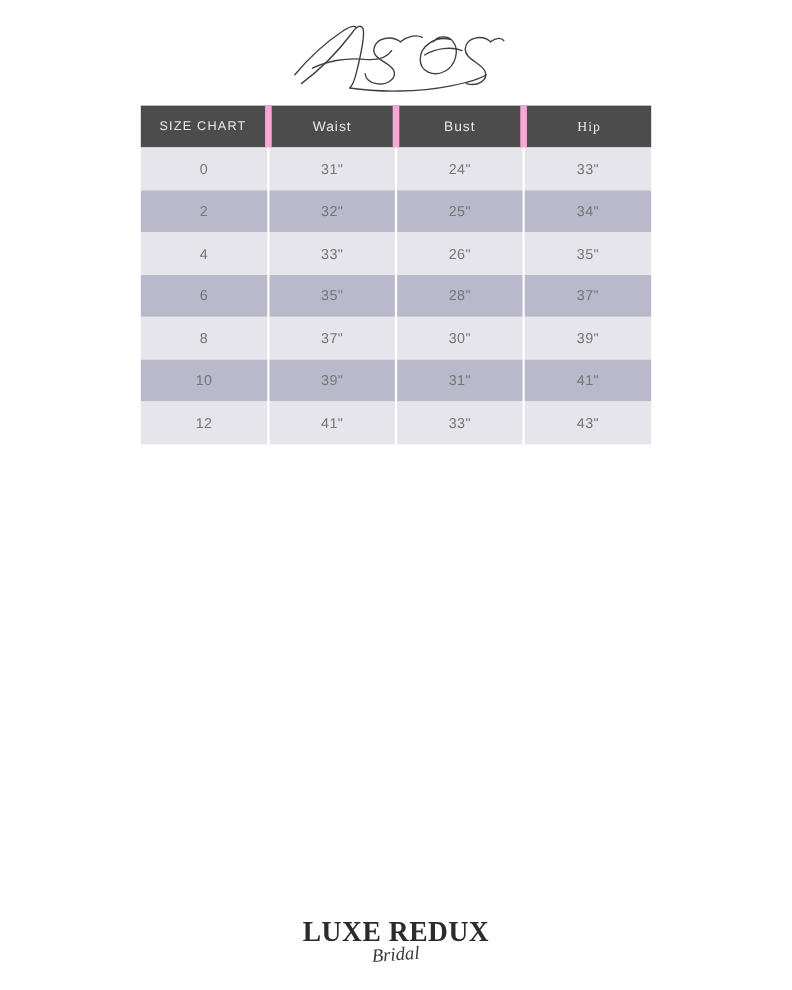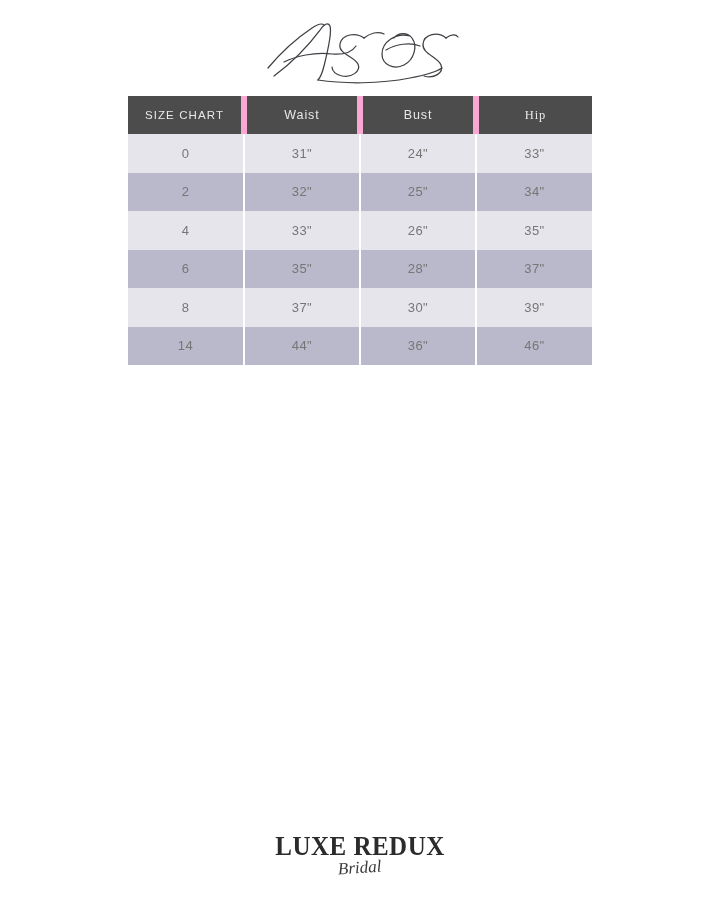--- a/index.html
+++ b/index.html
@@ -154,24 +154,30 @@
       <td>28"</td>
       <td>37"</td>
     </tr>
     <tr class="row-light">
       <td>8</td>
       <td>37"</td>
       <td>30"</td>
       <td>39"</td>
     </tr>
     <tr class="row-dark">
-      <td>14</td>
-      <td>44"</td>
-      <td>36"</td>
-      <td>46"</td>
+      <td>10</td>
+      <td>39"</td>
+      <td>31"</td>
+      <td>41"</td>
+    </tr>
+    <tr class="row-light">
+      <td>12</td>
+      <td>41"</td>
+      <td>33"</td>
+      <td>43"</td>
     </tr>
   </tbody>
 </table>
 
 <div class="footer-brand">
   <svg width="170" height="56" viewBox="0 0 170 56" aria-hidden="true">
     <text x="85" y="26" text-anchor="middle" font-family="'Liberation Serif', serif" font-size="25" font-weight="bold" letter-spacing="0.5" transform="scale(1,1.05)" fill="#2b2b2b">LUXE REDUX</text>
     <text x="85" y="45" text-anchor="middle" font-family="'Liberation Serif', serif" font-size="17" font-style="italic" fill="#3a3a3a" transform="rotate(-4 85 45)">Bridal</text>
   </svg>
 </div>

